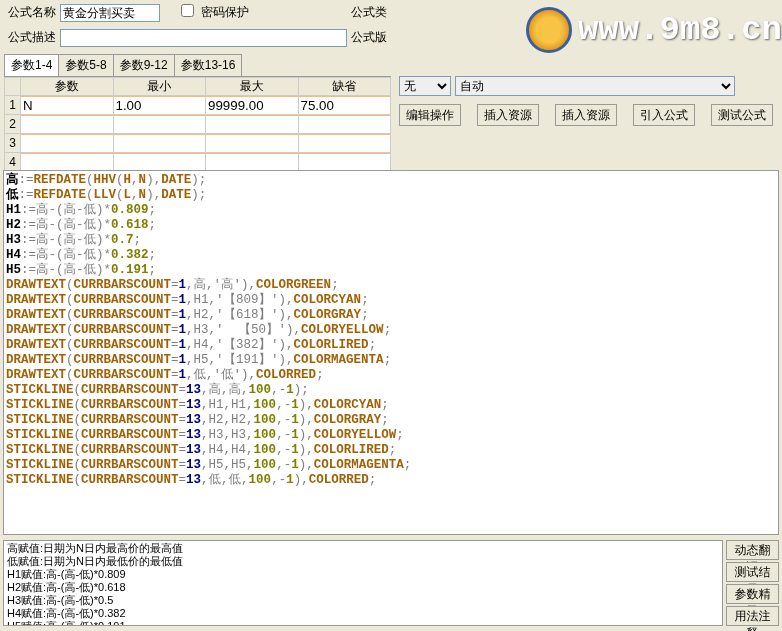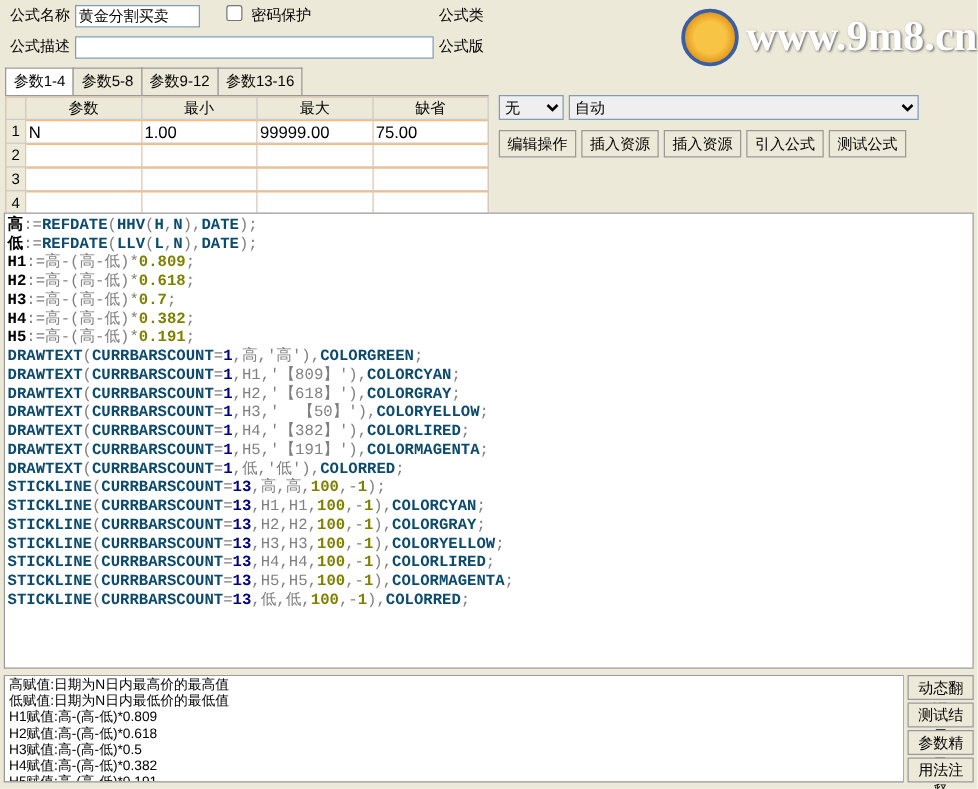--- a/index.html
+++ b/index.html
@@ -15,35 +15,35 @@
 .tab { padding: 2px 6px; border: 1px solid #999; border-bottom: none; background: #ece9d8; margin-right: -1px; cursor: pointer; font-size: 12px; }
 .tab.active { background: #fff; }
 table.params { border-collapse: collapse; width: 100%; background: #fdba74; }
 table.params th, table.params td { border: 1px solid #ccc; padding: 0; font-weight: normal; font-size: 12px; }
 table.params th { background: #ece9d8; height: 18px; text-align: center; }
 table.params td { height: 19px; }
 table.params td.rownum { width: 16px; text-align: center; background: #ece9d8; }
 table.params input { border: none; width: 100%; height: 17px; padding: 0 2px; }
 .watermark { position: absolute; top: 0; right: 0; height: 60px; display: flex; align-items: center; }
 .wm-logo { width: 46px; height: 46px; border-radius: 50%; background: radial-gradient(circle,#f7c445 45%,#e69a1f 70%); border: 3px solid #3a5fa0; margin-right: 6px; }
-.wm-text { color: #fff; font-size: 34px; font-weight: bold; font-family: Liberation Serif, serif; text-shadow: 1px 1px 2px #666; }
+.wm-text { color: #fff; font-size: 34px; font-weight: bold; font-family: Liberation Mono, monospace; text-shadow: 1px 1px 2px #666; }
 select { border: 1px solid #7f9db9; height: 20px; font-size: 12px; }
 fieldset { border: 1px solid #bbb; padding: 4px 6px 6px; margin-top: 4px; }
 legend { font-size: 12px; padding: 0 2px; }
 .axis-row { display: flex; gap: 8px; align-items: center; }
 .axis-row input { width: 40px; }
-.btn-row { display: flex; gap: 4px; margin-top: 6px; align-items: flex-end; }
+.btn-row { display: flex; gap: 16px; margin-top: 6px; align-items: flex-end; }
 button { border: 1px solid #999; background: #ece9d8; padding: 2px 6px; font-size: 12px; cursor: pointer; height: 22px; }
 .code-editor { position: absolute; left: 3px; top: 170px; right: 3px; height: 365px; background: #fff; border: 1px solid #999; overflow-y: scroll; padding: 2px; font-family: "Courier New", monospace; font-size: 12.5px; line-height: 15px; white-space: pre; }
 .bottom-area { position: absolute; left: 3px; top: 540px; right: 3px; height: 86px; display: flex; }
 .translate-box { flex: 1; background: #fff; border: 1px solid #999; overflow-y: scroll; padding: 1px 3px; font-size: 11px; line-height: 13px; white-space: pre; }
 .side-btns { width: 56px; display: flex; flex-direction: column; gap: 2px; padding-left: 3px; }
 .side-btns button { height: 20px; padding: 1px 2px; }
 .kw-black { color: #000; font-weight: bold; }
-.kw-green { color: #0c4a6e; font-weight: bold; }
+.kw-green { color: #a16207; font-weight: bold; }
 .kw-yellow { color: #808000; font-weight: bold; }
 .kw-blue { color: #000080; font-weight: bold; }
 .kw-grey { color: #808080; }
 </style>
 </head>
 <body>
 
 <div class="top-area">
   <div class="left-panel">
     <div class="row">

